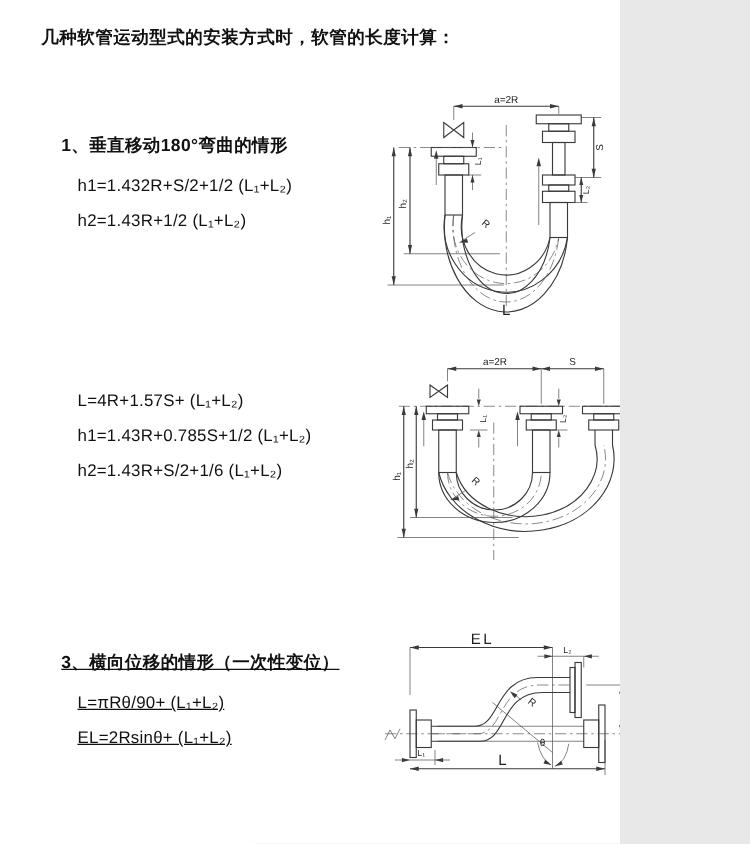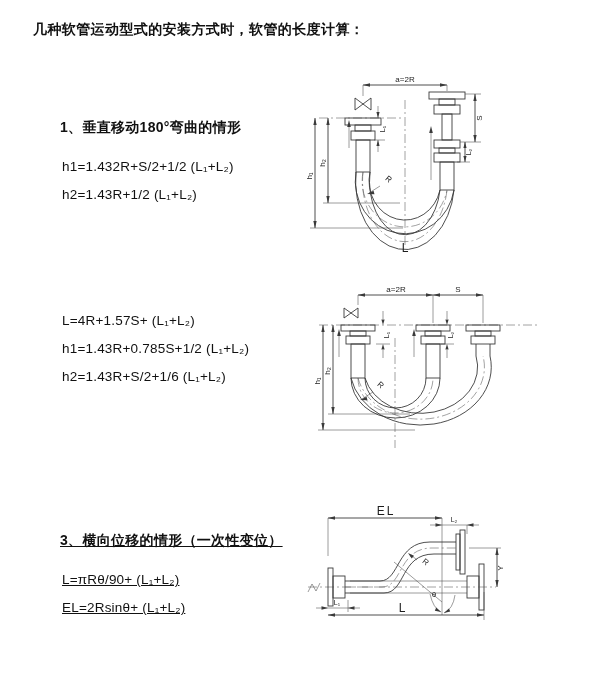--- a/index.html
+++ b/index.html
@@ -1,20 +1,20 @@
 <!DOCTYPE html>
 <html><head>
 <meta charset="utf-8">
 <style>
   html,body{margin:0;padding:0;background:#e8e8e8;}
-  .page{position:relative;width:600px;height:675px;background:#ffffff;overflow:hidden;
+  .page{position:relative;width:496px;height:675px;background:#ffffff;overflow:hidden;
         font-family:"Liberation Sans","DejaVu Sans",sans-serif;color:#111;}
   .title{position:absolute;left:33px;top:21px;font-size:14px;font-weight:600;letter-spacing:.4px;}
   .sec{position:absolute;left:44px;}
-  .sec-head{font-size:14px;font-weight:600;margin:16px;letter-spacing:.3px;}
+  .sec-head{font-size:14px;font-weight:600;margin:5px;letter-spacing:.3px;}
   .fl{margin:9px 0 0 18px;font-size:13.5px;line-height:28px;letter-spacing:.2px;}
   .diag{position:absolute;}
   svg line,svg path,svg rect,svg polyline{stroke:#3a3a3a;stroke-width:.9;fill:none;}
   svg .thin{stroke-width:.55;stroke:#4a4a4a;}
   svg .cl{stroke-width:.55;stroke:#555;stroke-dasharray:9 3 2 3;}
   svg .ah{fill:#3a3a3a;stroke:none;}
   svg text{fill:#1d1d1d;stroke:none;font-family:"Liberation Sans","DejaVu Sans",sans-serif;}
   svg .sm{font-size:8px;} svg .xs{font-size:7px;}
   svg .lg{font-size:12px;} svg .ls{letter-spacing:2px;}
 </style>

